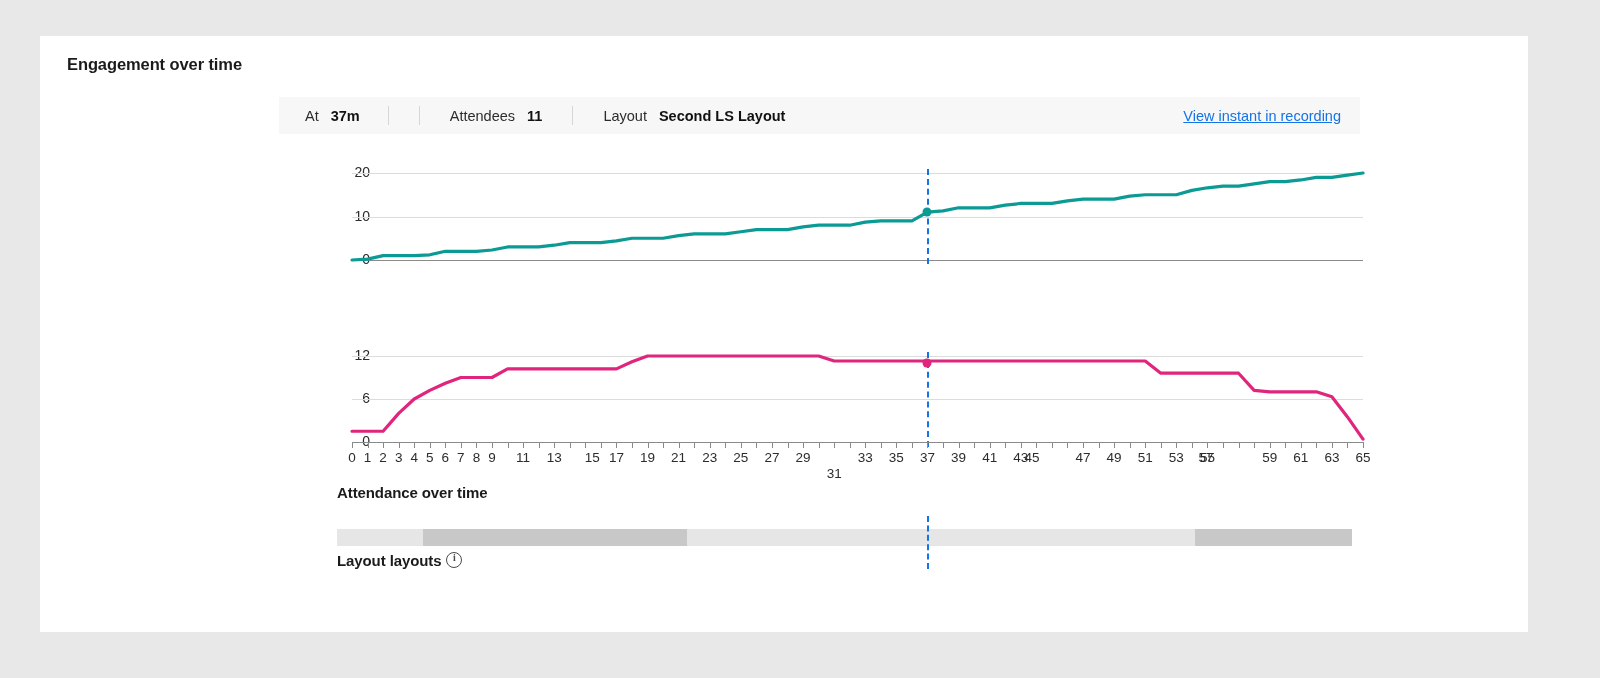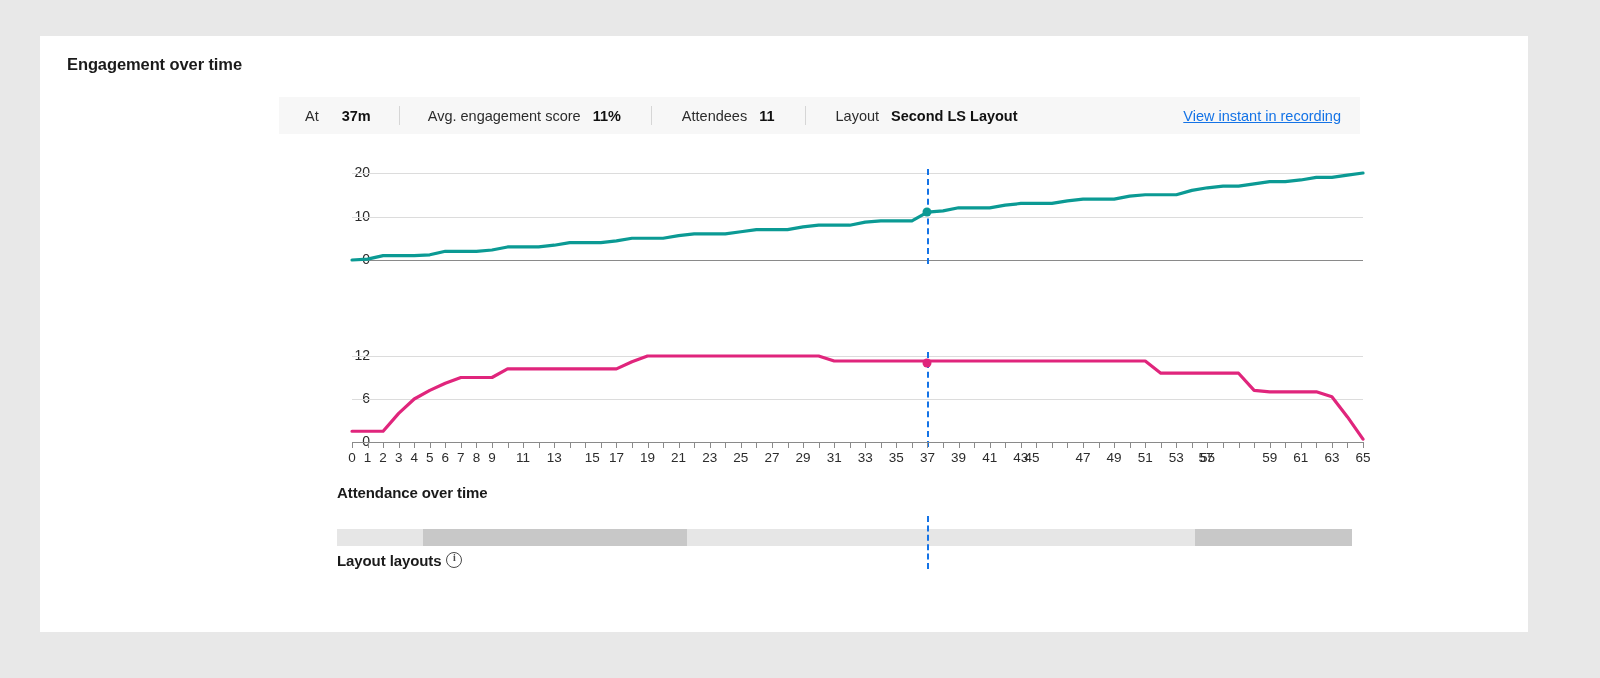--- a/index.html
+++ b/index.html
@@ -188,29 +188,25 @@
 </style>
 </head>
 <body>
 
 <div id="root">
   <div class="card">
 
     <div class="page-title">Engagement over time</div>
 
     <div class="stats-bar">
-      <div class="stat-group" style="padding-left:26px;gap:11px;">
+      <div class="stat-group" style="padding-left:26px;">
         <span class="stat-label">At</span>
         <span class="stat-value">37m</span>
       </div>
       <div class="stat-divider" style="margin-left:28px;"></div>
-      <div class="stat-group" style="padding-left:28px;">
-        <span class="stat-label">Avg. engagement score</span>
-        <span class="stat-value">11%</span>
-      </div>
       <div class="stat-divider" style="margin-left:30px;"></div>
       <div class="stat-group" style="padding-left:30px;">
         <span class="stat-label">Attendees</span>
         <span class="stat-value">11</span>
       </div>
       <div class="stat-divider" style="margin-left:30px;"></div>
       <div class="stat-group" style="padding-left:30px;">
         <span class="stat-label">Layout</span>
         <span class="stat-value">Second LS Layout</span>
       </div>
@@ -308,21 +304,21 @@
         <div class="xtick" style="left: 388.846px;"></div>
         <div class="xlabel" style="left: 388.846px;">25</div>
         <div class="xtick" style="left: 404.4px;"></div>
         <div class="xtick" style="left: 419.954px;"></div>
         <div class="xlabel" style="left: 419.954px;">27</div>
         <div class="xtick" style="left: 435.508px;"></div>
         <div class="xtick" style="left: 451.062px;"></div>
         <div class="xlabel" style="left: 451.062px;">29</div>
         <div class="xtick" style="left: 466.615px;"></div>
         <div class="xtick" style="left: 482.169px;"></div>
-        <div class="xlabel" style="left: 482.169px;">31</div>
+        <div class="xlabel" style="left: 482.169px; margin-top: 16px;">31</div>
         <div class="xtick" style="left: 497.723px;"></div>
         <div class="xtick" style="left: 513.277px;"></div>
         <div class="xlabel" style="left: 513.277px;">33</div>
         <div class="xtick" style="left: 528.831px;"></div>
         <div class="xtick" style="left: 544.385px;"></div>
         <div class="xlabel" style="left: 544.385px;">35</div>
         <div class="xtick" style="left: 559.938px;"></div>
         <div class="xtick" style="left: 575.492px;"></div>
         <div class="xlabel" style="left: 575.492px; text-align: center;">37</div>
         <div class="xtick" style="left: 591.046px;"></div>

